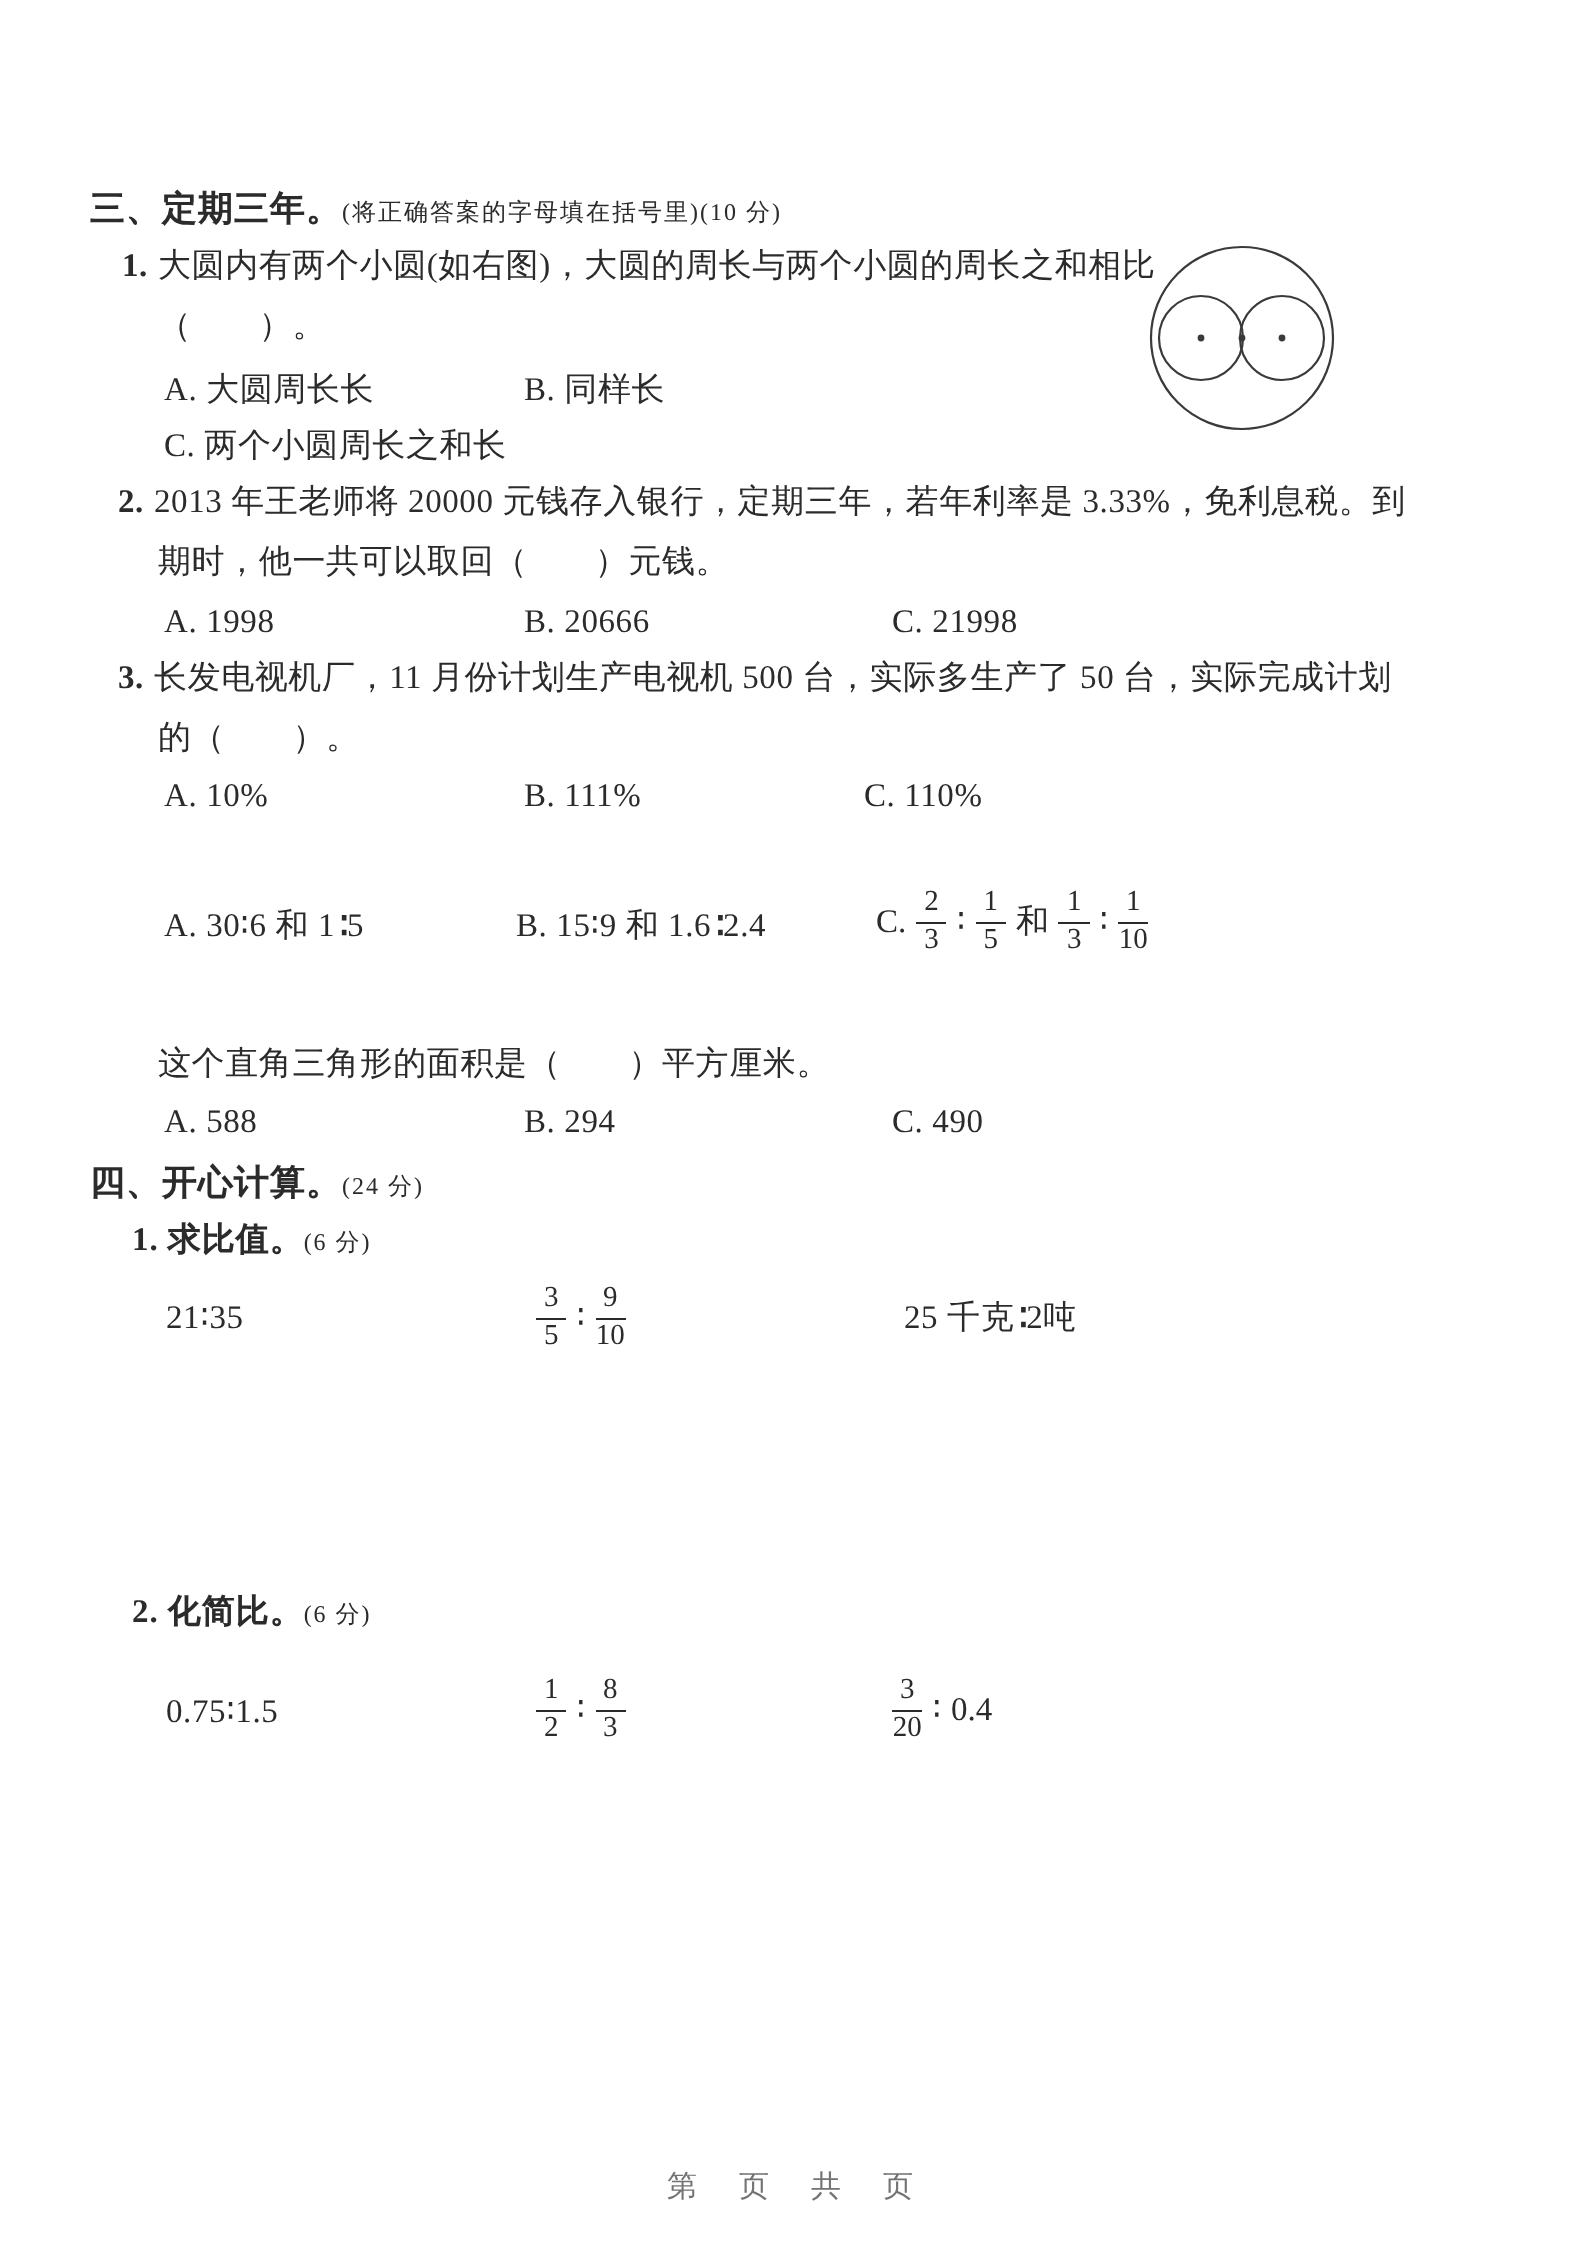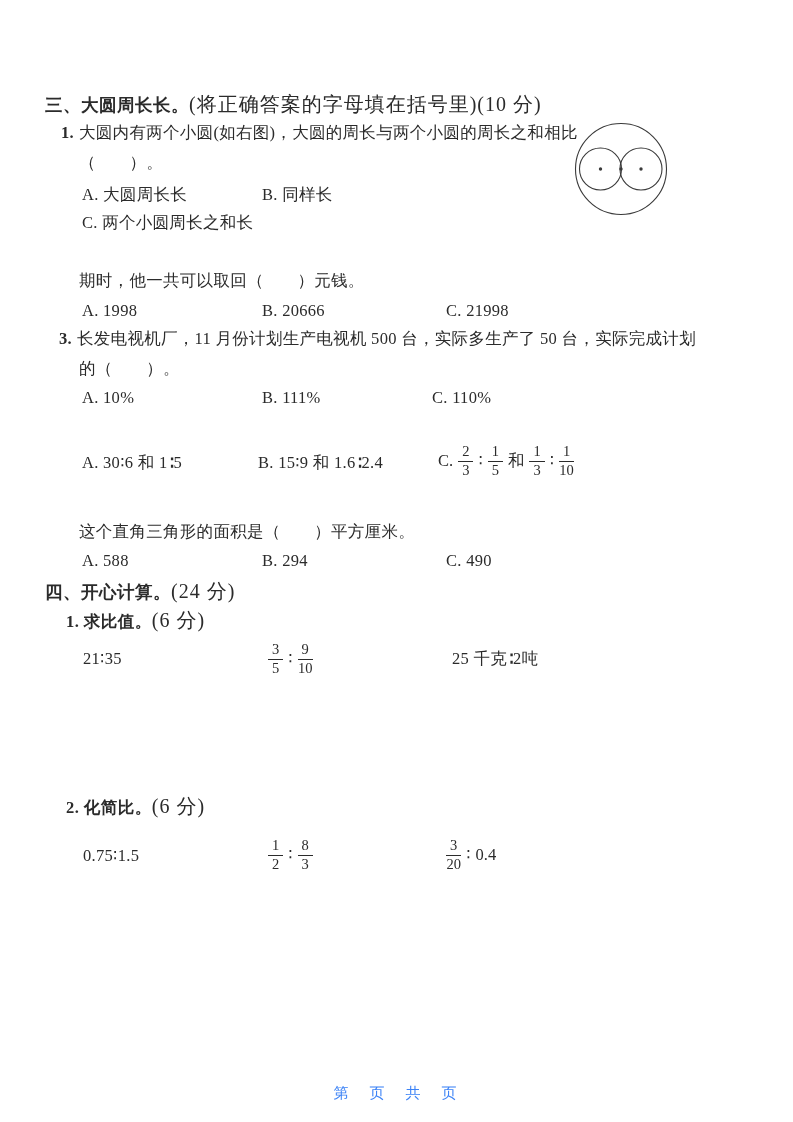--- a/index.html
+++ b/index.html
@@ -5,58 +5,61 @@
   html,body{margin:0;padding:0;background:#e8e8e8;}
   .page{
     position:relative;width:793px;height:1122px;margin:0 auto;
     background:#ffffff;overflow:hidden;
     font-family:"Liberation Serif","DejaVu Serif",serif;
     color:#2b2b2b;
   }
   .abs{position:absolute;white-space:nowrap;}
   .t{font-size:16.5px;line-height:22px;letter-spacing:0.3px;}
   .sec-title{font-weight:bold;font-size:17.5px;letter-spacing:0.5px;}
-  .kai{font-size:20px;letter-spacing:1px;}
+  .kai{font-size:12px;letter-spacing:1px;}
   .qnum{font-weight:bold;margin-right:5px;}
   .sub-label{font-weight:bold;font-size:16.5px;letter-spacing:0.5px;}
   .frac{display:inline-block;vertical-align:middle;text-align:center;
         line-height:1.06;font-size:14.5px;}
   .frac .fn{display:block;border-bottom:1.3px solid #2b2b2b;padding:0 4px 1px;}
   .frac .fd{display:block;padding-top:1px;}
   .fracrow{display:flex;align-items:center;gap:5px;font-size:16.5px;}
   .footer{position:absolute;left:0;top:1084px;width:100%;text-align:center;
-          font-size:15px;letter-spacing:3px;color:#3b82f6;}
+          font-size:15px;letter-spacing:3px;color:#737373;}
   svg{display:block;}
 </style>
 </head>
 <body>
 
 <div class="page">
 
   <div class="abs t" style="left:45px;top:93px">
-    <span class="sec-title">三、大圆周长长。</span><span class="kai">(将正确答案的字母填在括号里)(10 分)</span>
+    <span class="sec-title">三、定期三年。</span><span class="kai">(将正确答案的字母填在括号里)(10 分)</span>
   </div>
 
   <div class="abs t" style="left:61px;top:122px">
     <span class="qnum">1.</span><span>大圆内有两个小圆(如右图)，大圆的周长与两个小圆的周长之和相比</span>
   </div>
   <div class="abs t" style="left:79px;top:152px">（　　）。</div>
   <div class="abs t" style="left:82px;top:184px">A. 大圆周长长</div>
   <div class="abs t" style="left:262px;top:184px">B. 同样长</div>
   <div class="abs t" style="left:82px;top:212px">C. 两个小圆周长之和长</div>
 
   <svg class="abs" style="left:571px;top:120px" width="100" height="98" viewBox="0 0 100 98">
     <circle cx="50" cy="49" r="45.5" fill="none" stroke="#3a3a3a" stroke-width="1.1"></circle>
     <circle cx="29.5" cy="49" r="21" fill="none" stroke="#3a3a3a" stroke-width="1.1"></circle>
     <circle cx="70" cy="49" r="21" fill="none" stroke="#3a3a3a" stroke-width="1.1"></circle>
     <circle cx="29.5" cy="49" r="1.7" fill="#3a3a3a"></circle>
     <circle cx="50" cy="49" r="1.7" fill="#3a3a3a"></circle>
     <circle cx="70" cy="49" r="1.7" fill="#3a3a3a"></circle>
   </svg>
 
+  <div class="abs t" style="left:59px;top:240px">
+    <span class="qnum">2.</span><span>2013 年王老师将 20000 元钱存入银行，定期三年，若年利率是 3.33%，免利息税。到</span>
+  </div>
   <div class="abs t" style="left:79px;top:270px">期时，他一共可以取回（　　）元钱。</div>
   <div class="abs t" style="left:82px;top:300px">A. 1998</div>
   <div class="abs t" style="left:262px;top:300px">B. 20666</div>
   <div class="abs t" style="left:446px;top:300px">C. 21998</div>
 
   <div class="abs t" style="left:59px;top:328px">
     <span class="qnum">3.</span><span>长发电视机厂，11 月份计划生产电视机 500 台，实际多生产了 50 台，实际完成计划</span>
   </div>
   <div class="abs t" style="left:79px;top:358px">的（　　）。</div>
   <div class="abs t" style="left:82px;top:387px">A. 10%</div>

